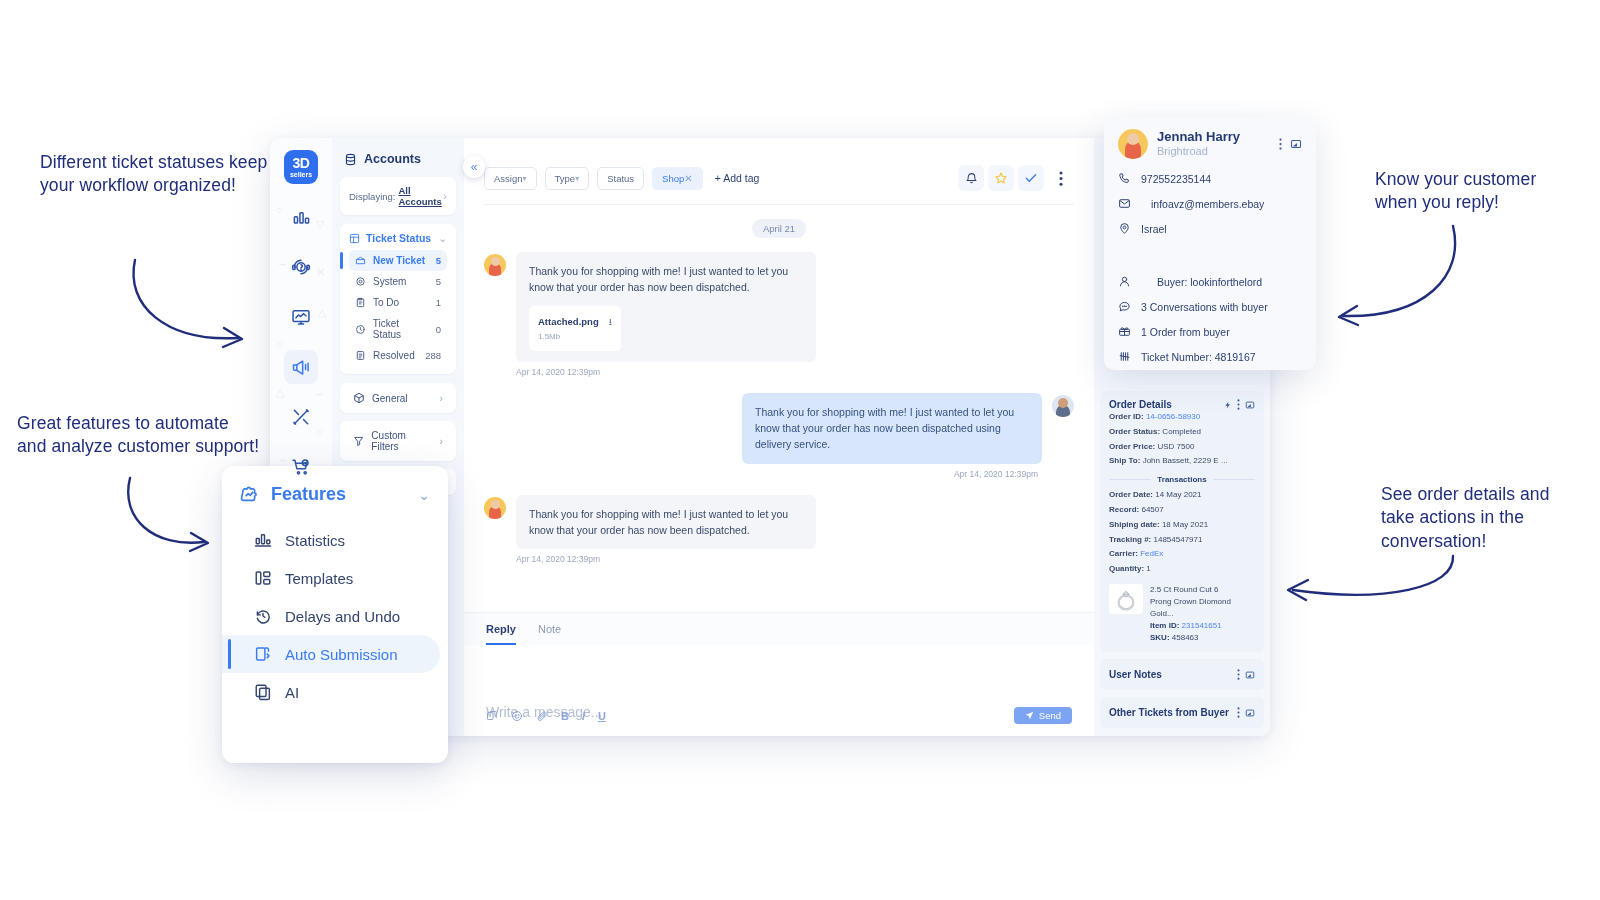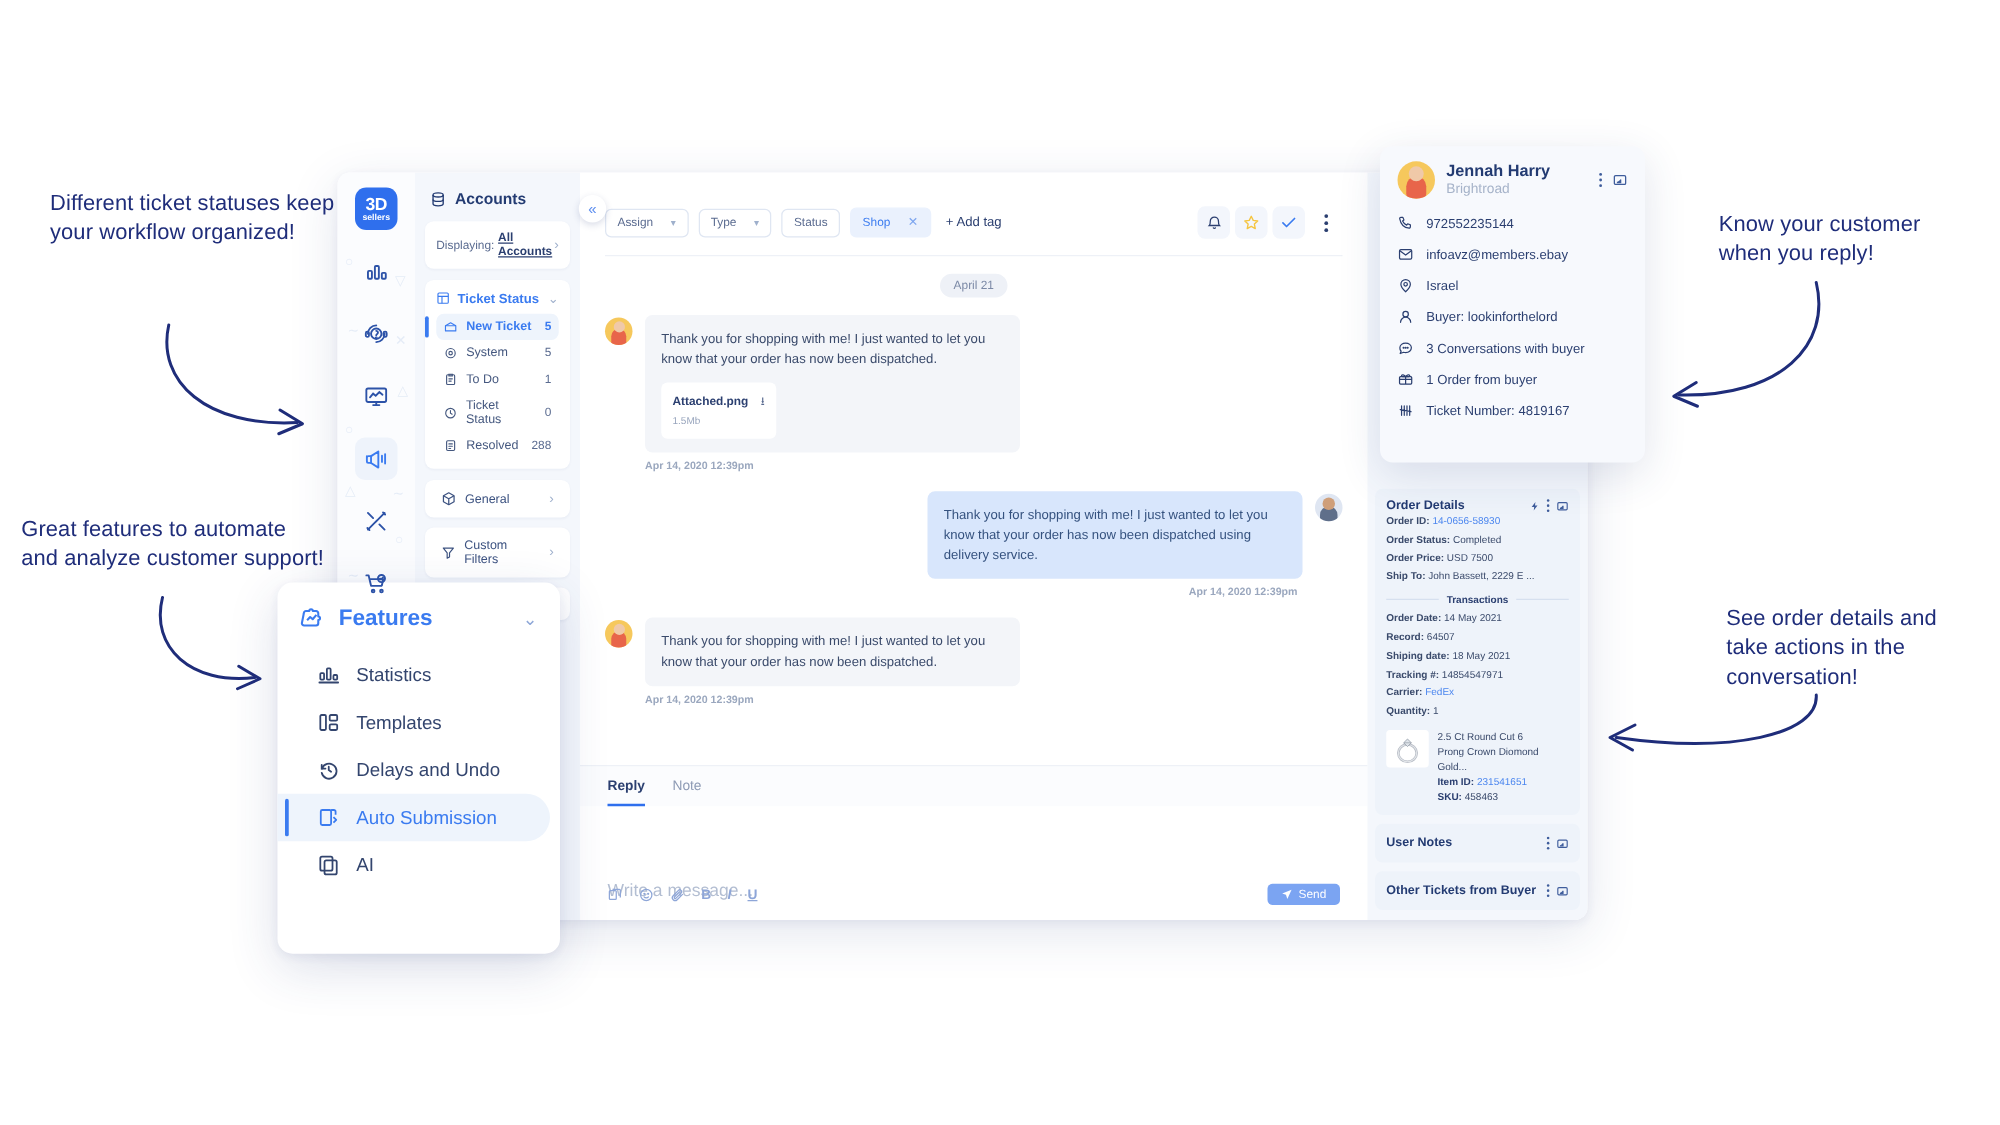--- a/index.html
+++ b/index.html
@@ -114,21 +114,21 @@
 
   
   .conv { flex: 1 1 auto; display:flex; flex-direction:column; background:#fff; min-width:0; }
   .conv-head { padding: 16px 20px 0 20px; }
   .conv-title { font-size: 13.5px; font-weight: bold; color:#233b72; }
   .conv-bar { display:flex; align-items:center; gap:8px; margin-top: 11px; padding-bottom: 13px;
               border-bottom: 1px solid #eef1f7; }
   .pill {
     border:1px solid #dfe6f2; border-radius:5px; background:#fff;
     font-size:9.5px; color:#5a6b90; padding: 5px 9px;
-    display:flex; align-items:center; gap:14px;
+    display:flex; align-items:center; gap:0;
   }
   .pill .ch { color:#9fb0cc; font-size:8px; }
   .pill.tag { background:#eaf1fd; border-color:#eaf1fd; color:#3a7bf0; }
   .pill.tag .x { color:#7ea6ef; font-size: 10px; }
   .addtag { font-size:10.5px; color:#2b3f70; margin-left: 4px; }
   .head-actions { margin-left:auto; display:flex; align-items:center; gap:4px; }
   .act {
     width:26px; height:26px; border-radius:6px; background:#f3f6fc;
     display:flex; align-items:center; justify-content:center;
   }
@@ -156,21 +156,21 @@
   }
   .bub.in { background:#f3f5f9; }
   .bub.out { background:#d8e6fc; color:#35527f; }
   .attach {
     margin-top: 10px; background:#fff; border-radius:5px; padding: 7px 9px;
     display:inline-block;
   }
   .attach .an { font-size:9.5px; font-weight:bold; color:#2b3f70; }
   .attach .dl { color:#5a6b90; margin-left: 7px; font-size: 9px; }
   .attach .sz { font-size:8px; color:#98a5bd; margin-top:2px; }
-  .stamp { font-size: 8.5px; color:#9aa7be; margin: 5px 0 16px 32px; font-weight: bold; }
+  .stamp { font-size: 8.5px; color:#9aa7be; margin: 5px 0 16px 32px; }
   .stamp.r { text-align:right; margin: 5px 36px 16px 0; }
 
   
   .composer { border-top:1px solid #eef1f7; background:#fbfcfe; }
   .ctabs { display:flex; gap: 22px; padding: 10px 22px 0 22px; }
   .ctab { font-size: 11px; color:#8d9ab4; padding-bottom: 8px; }
   .ctab.active { color:#2b3f70; font-weight: bold; border-bottom: 2.5px solid #2f6fed; }
   .cbody { background:#fff; padding: 14px 22px 0 22px; height: 62px; }
   .cbody .ph { font-size: 14px; color:#b3bed2;margin-top:45px; }
   .ctools { display:flex; align-items:center; gap:13px; padding: 0 22px 12px 22px; background:#fff; }
@@ -667,35 +667,35 @@
       </div>
     </div>
 
     <div style="margin-top:7px;">
       <div style="display:flex;align-items:center;gap:10px;height:25px;">
         <svg width="13" height="13" viewBox="0 0 24 24" fill="none" stroke="#2b3f70" stroke-width="1.8" stroke-linejoin="round">
             <path d="M5 3.5h3l1.5 4-2 1.5a12 12 0 0 0 6 6l1.5-2 4 1.5v3c0 1-.8 1.9-1.9 1.8C9.3 19 5 14.7 3.2 5.4 3.1 4.3 4 3.5 5 3.5z"></path>
           </svg>
         <span style="font-size:10.5px;color:#2b3f70;">972552235144</span>
       </div>
-      <div style="display:flex;align-items:center;gap:10px;height:25px;">
+      <div style="display:flex;align-items:center;gap:20px;height:25px;">
         <svg width="13" height="13" viewBox="0 0 24 24" fill="none" stroke="#2b3f70" stroke-width="1.8" stroke-linejoin="round">
             <rect x="3" y="5" width="18" height="14" rx="2"></rect>
             <path d="M3.5 6.5l8.5 6.5 8.5-6.5"></path>
           </svg>
         <span style="font-size:10.5px;color:#2b3f70;">infoavz@members.ebay</span>
       </div>
       <div style="display:flex;align-items:center;gap:10px;height:25px;">
         <svg width="13" height="13" viewBox="0 0 24 24" fill="none" stroke="#2b3f70" stroke-width="1.8">
             <path d="M12 21s7-6.2 7-11a7 7 0 1 0-14 0c0 4.8 7 11 7 11z"></path>
             <circle cx="12" cy="10" r="2.6"></circle>
           </svg>
         <span style="font-size:10.5px;color:#2b3f70;">Israel</span>
       </div>
-      <div style="display:flex;align-items:center;gap:10px;height:25px;">
+      <div style="display:flex;align-items:center;gap:26px;height:25px;margin-top:28px;">
         <svg width="13" height="13" viewBox="0 0 24 24" fill="none" stroke="#2b3f70" stroke-width="1.8" stroke-linecap="round">
             <circle cx="12" cy="8" r="4"></circle>
             <path d="M4.5 20a7.5 7.5 0 0 1 15 0"></path>
           </svg>
         <span style="font-size:10.5px;color:#2b3f70;">Buyer: lookinforthelord</span>
       </div>
       <div style="display:flex;align-items:center;gap:10px;height:25px;">
         <svg width="13" height="13" viewBox="0 0 24 24" fill="none" stroke="#2b3f70" stroke-width="1.8" stroke-linejoin="round">
             <path d="M20.5 11.5c0 4-3.8 7-8.5 7-1 0-2-.1-2.9-.4L4 20l1.3-3.4A6.7 6.7 0 0 1 3.5 11.5c0-4 3.8-7 8.5-7s8.5 3 8.5 7z"></path>
             <circle cx="9" cy="11.5" r=".7" fill="#2b3f70"></circle>

